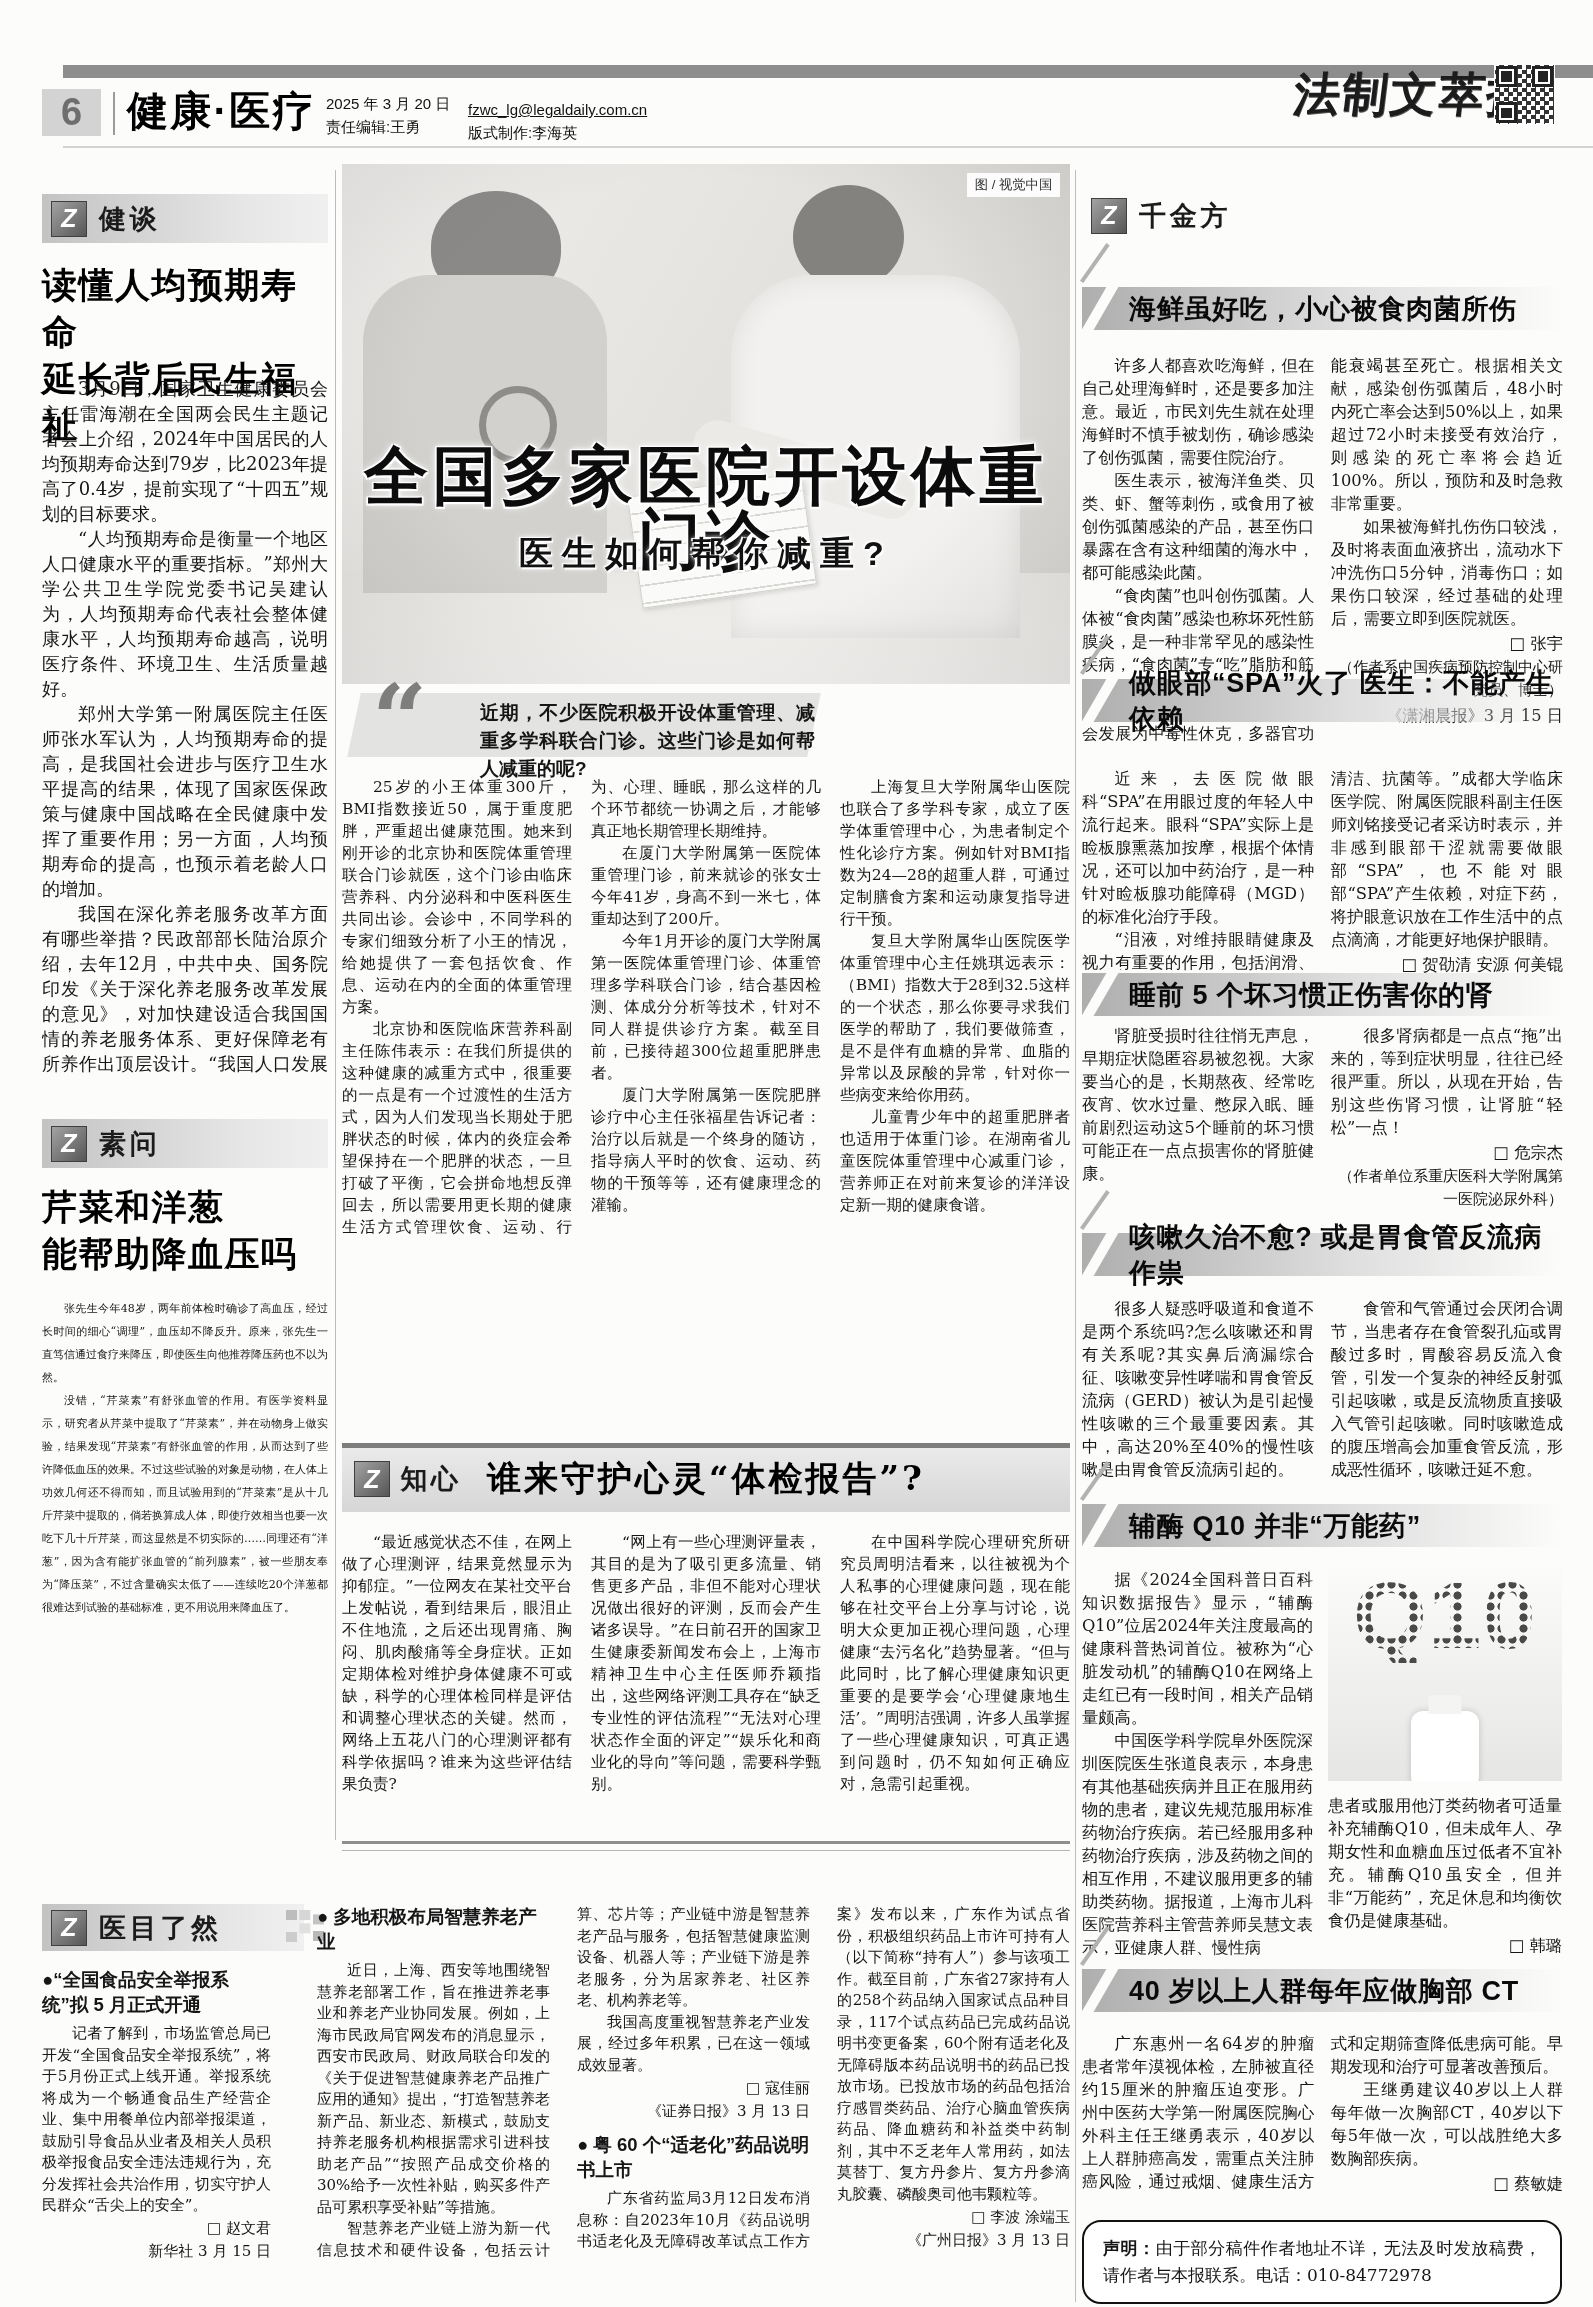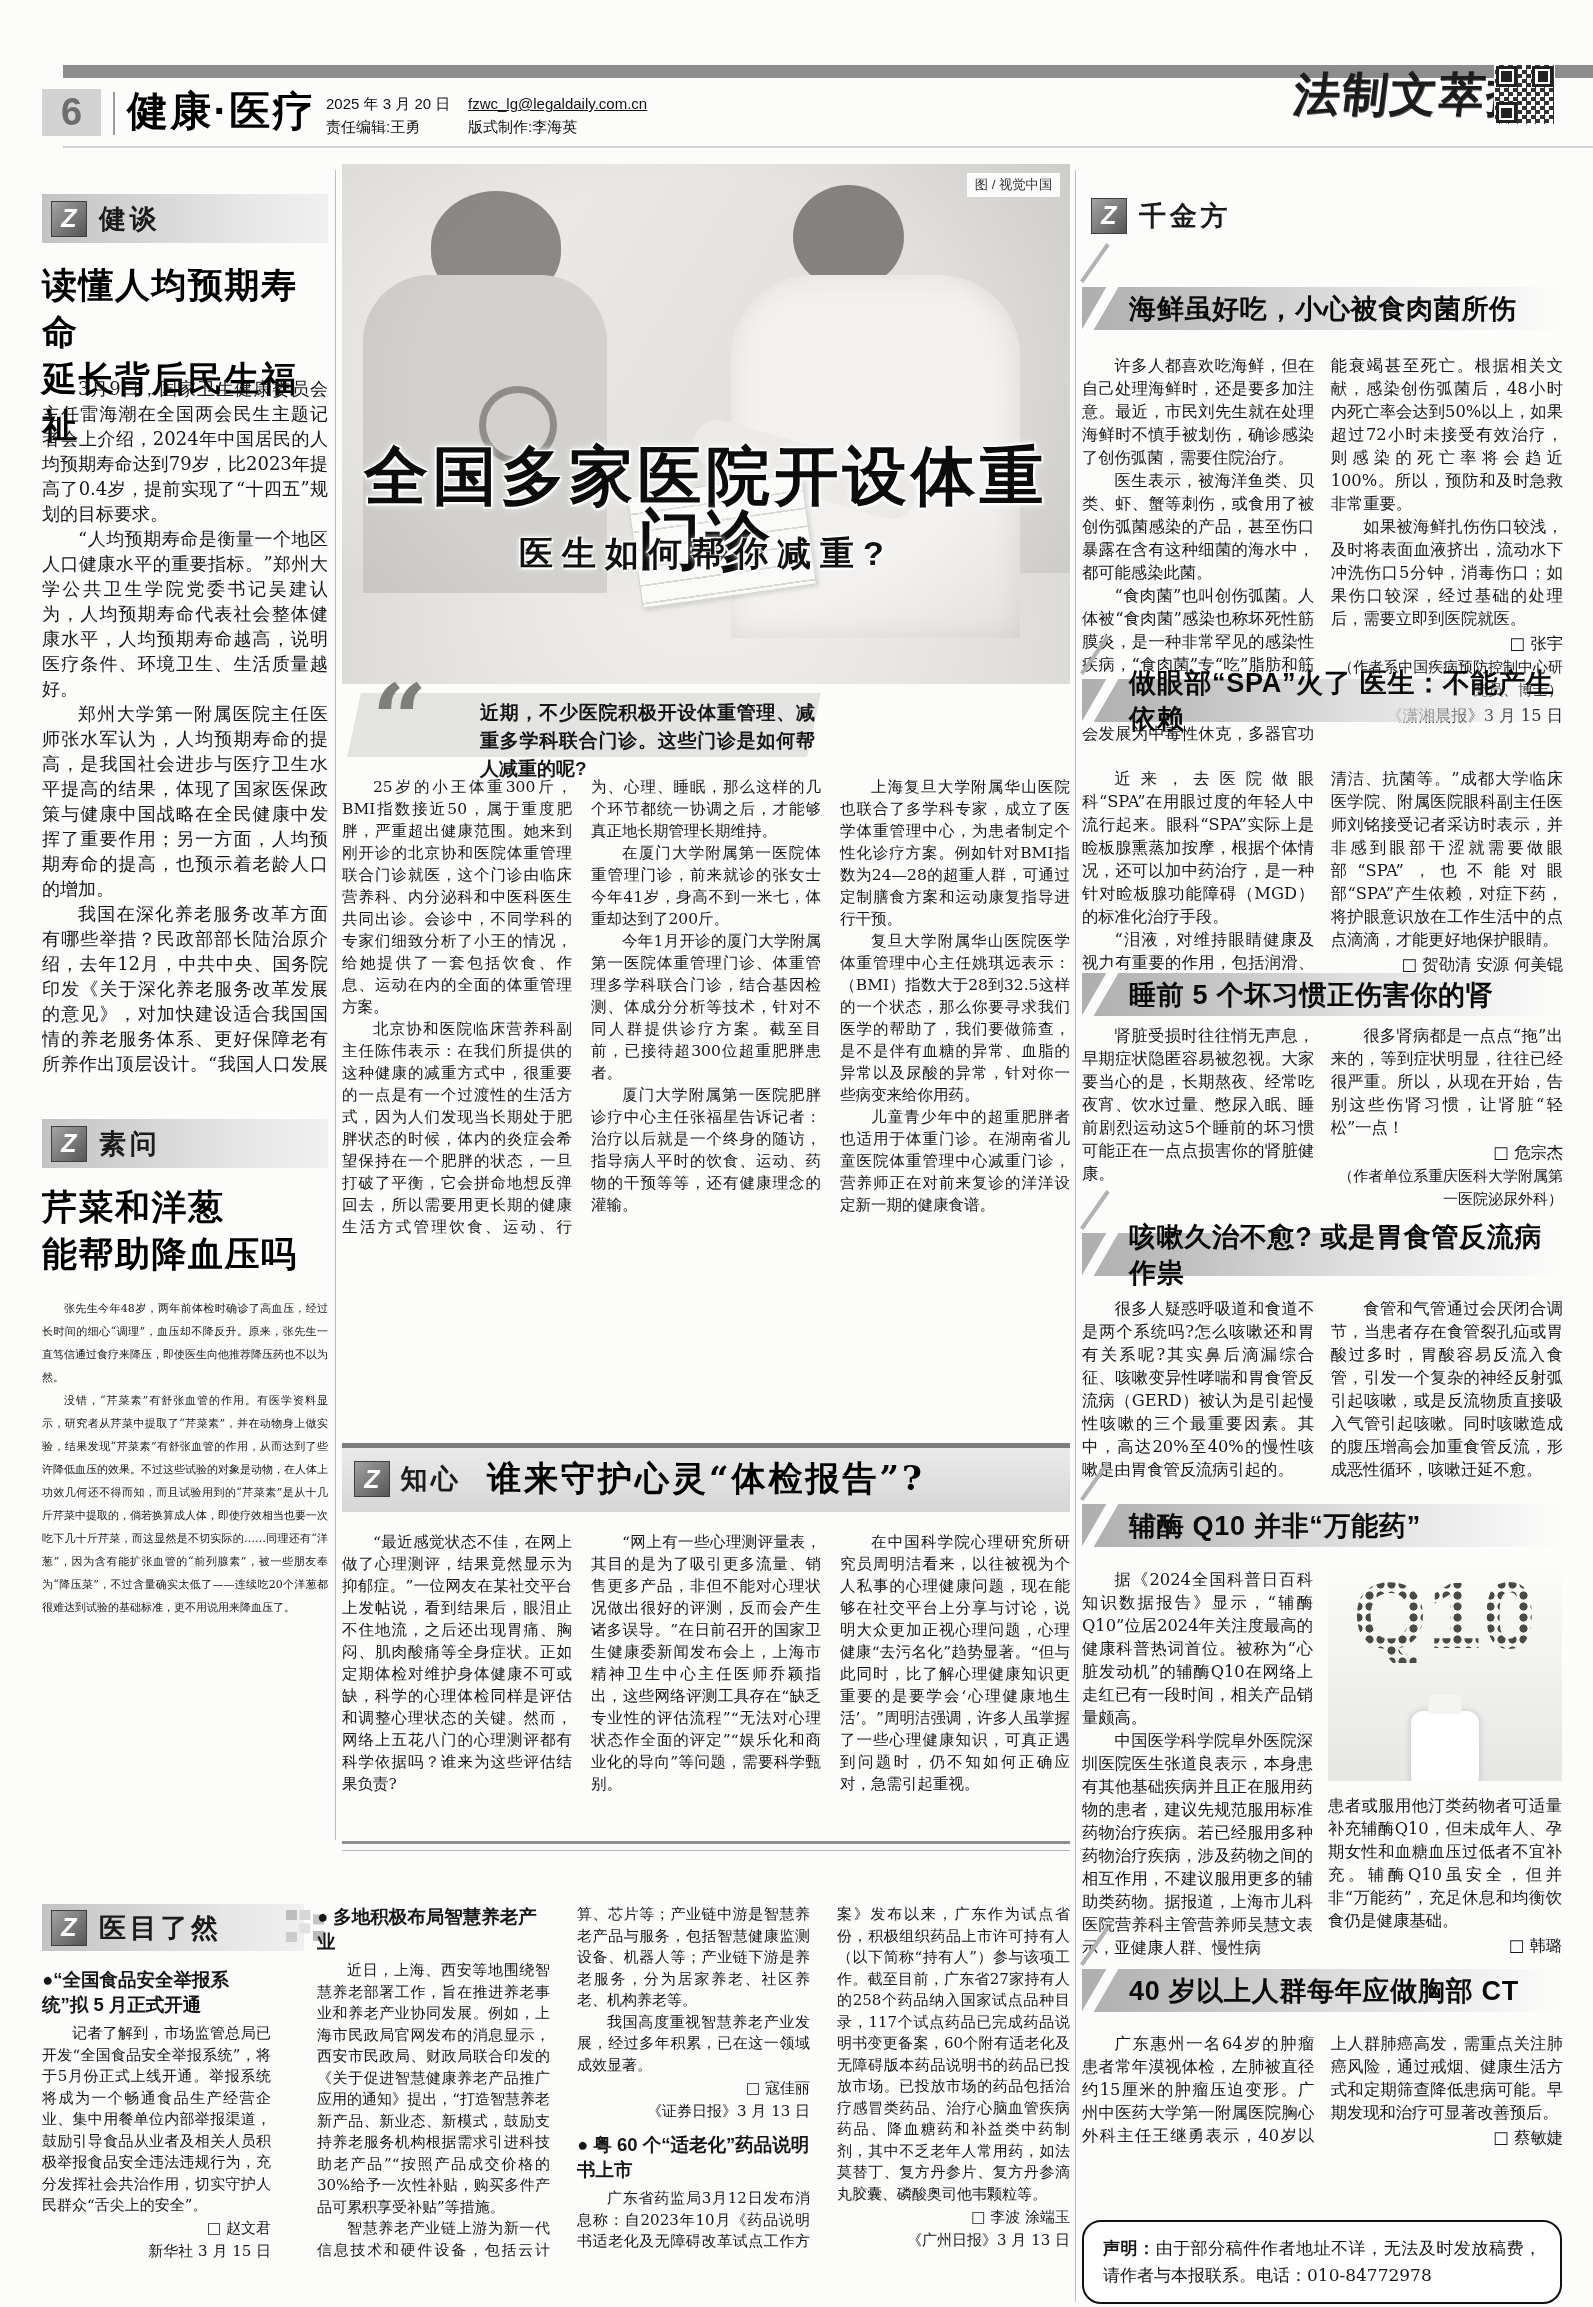--- a/index.html
+++ b/index.html
@@ -11,21 +11,21 @@
   .abs{position:absolute;}
   
   .topbar{left:63px;top:65px;width:1531px;height:12.6px;background:#8d8d8d;}
   .under-rule{left:63px;top:146px;width:1531px;height:1.5px;background:#d2d2d2;}
   .pagenum{left:42px;top:89px;width:59px;height:47px;background:#d3d3d3;
     display:flex;align-items:center;justify-content:center;
     font:700 38px "Liberation Sans",sans-serif;color:#6e6e6e;}
   .sep-v{left:113px;top:92px;width:1.5px;height:43px;background:#9b9b9b;}
   .section-name{left:127px;top:84px;font:900 41px "Liberation Sans",sans-serif;letter-spacing:2.2px;color:#000;}
   .meta{top:92px;font:15px/23px "Liberation Sans",sans-serif;color:#111;}
-  .meta .em{ text-decoration:underline;}
+  .meta .em{ text-decoration:underline;margin-top:6px;}
   .masthead{left:1294px;top:64px;font:900 46px "DejaVu Serif",serif;letter-spacing:2.2px;
     transform:skewX(-7deg);color:#1c1c1c;text-shadow:0.7px 0.7px 0 #555;}
   .qr{left:1495px;top:65px;width:59px;height:59px;
     background:repeating-conic-gradient(#333 0 25%,#fff 0 50%) 0 0/9px 9px;outline:1.5px solid #fff;}
   .qr i{position:absolute;width:15px;height:15px;border:3px solid #222;background:#fff;}
   .qr i::after{content:"";position:absolute;inset:2.2px;background:#222;}
   .qr .tl{left:0.7px;top:0.7px}.qr .tr{right:0.7px;top:0.7px}.qr .bl{left:0.7px;bottom:0.7px}
   
   .vrule{width:0.7px;background:#bdbdbd;}
   .tagbar{display:flex;align-items:center;gap:12px;background:linear-gradient(90deg,#c3c3c3,#e6e6e6 70%,#f0f0f0);padding:0 9px;}
@@ -294,20 +294,21 @@
 
 </div>
 
 <div class="abs cslash" style="left:1072px;top:1944px;"></div>
 <div class="abs rband" style="left:1082px;top:1969px;">
   <span class="rtitle">40 岁以上人群每年应做胸部 CT</span>
 </div>
 <div class="abs flow cols2 rbody" style="left:1082px;top:2032px;width:481px;height:176px;">
   <div>
       <p class="para">广东惠州一名64岁的肿瘤患者常年漠视体检，左肺被直径约15厘米的肿瘤压迫变形。广州中医药大学第一附属医院胸心外科主任王继勇表示，40岁以上人群肺癌高发，需重点关注肺癌风险，通过戒烟、健康生活方式和定期筛查降低患病可能。早期发现和治疗可显著改善预后。</p>
+      <p class="para">王继勇建议40岁以上人群每年做一次胸部CT，40岁以下每5年做一次，可以战胜绝大多数胸部疾病。</p>
     </div>
   <p class="byline">□ 蔡敏婕</p>
 
 </div>
 
 <div class="abs statement">
   <span class="stmt-label">声明：</span><span>由于部分稿件作者地址不详，无法及时发放稿费，请作者与本报联系。电话：010-84772978</span>
 </div>
 
 <div class="abs tagbar ym-bar">

